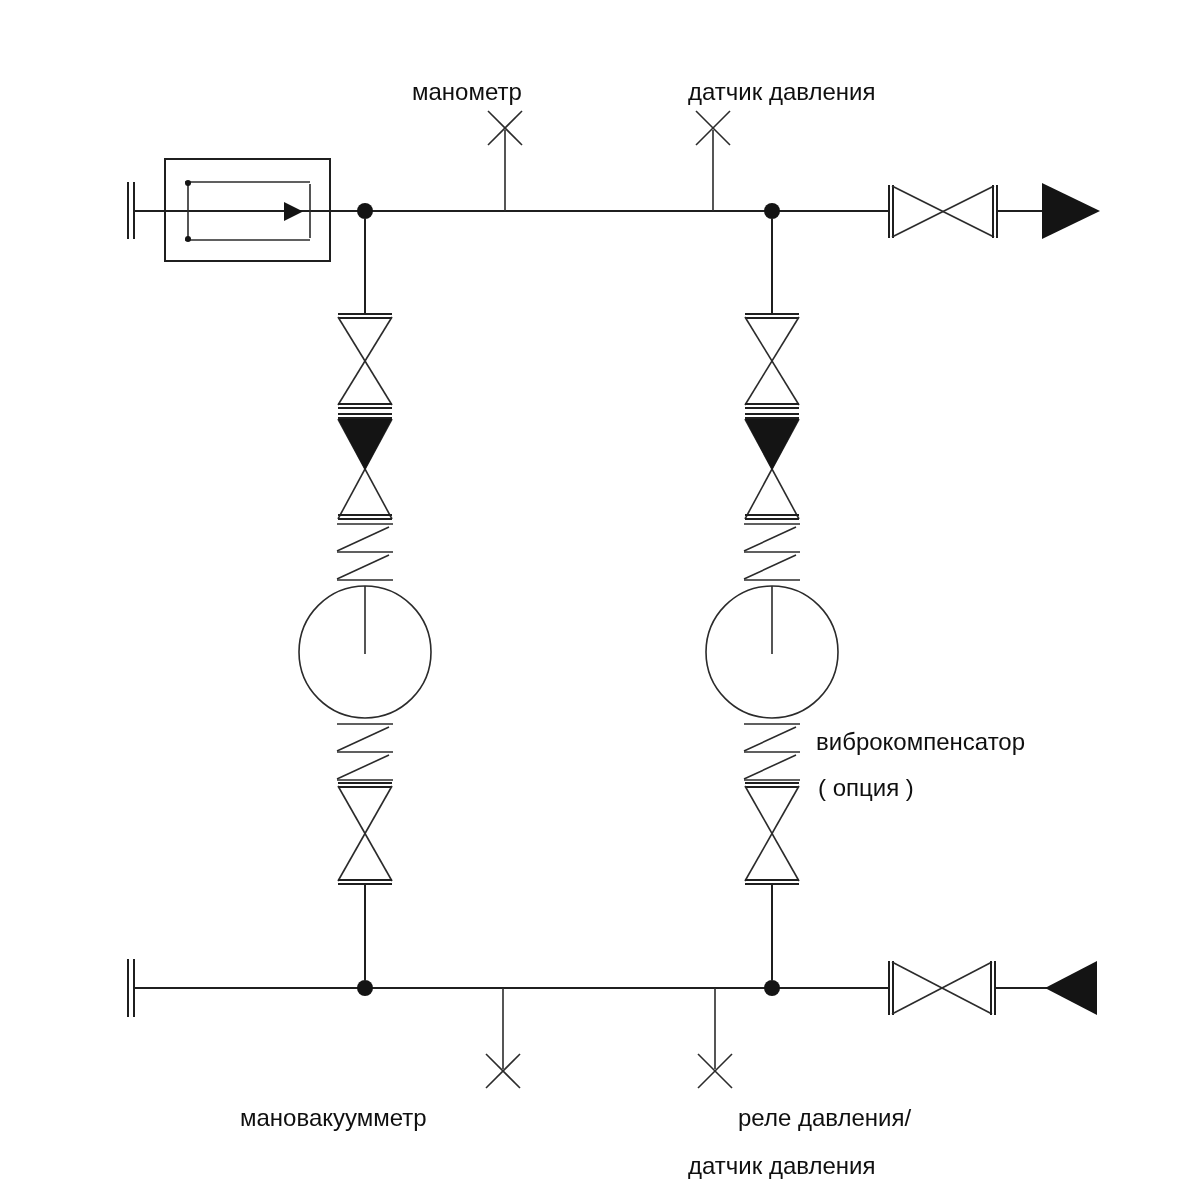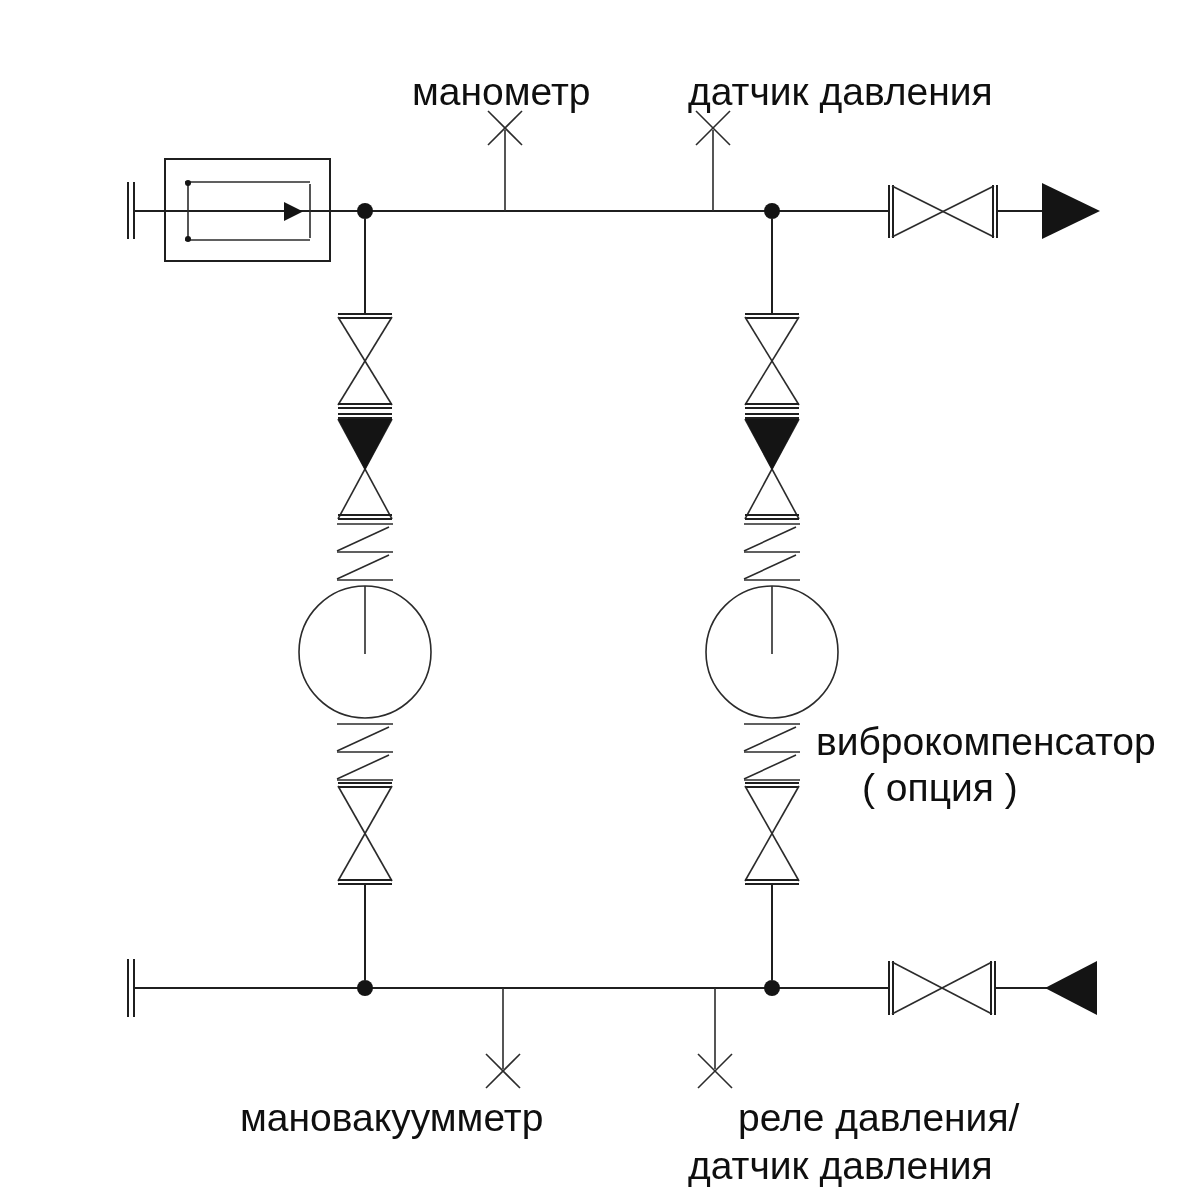--- a/index.html
+++ b/index.html
@@ -10,21 +10,21 @@
     background: #ffffff;
     overflow: hidden;
   }
   #schematic-svg { position: absolute; left: 0; top: 0; }
   .ln   { stroke: #1f1f1f; stroke-width: 2; fill: none; }
   .thin { stroke: #2b2b2b; stroke-width: 1.6; fill: none; }
   .fil  { fill: #141414; stroke: none; }
   .label {
     position: absolute;
     font-family: "Liberation Sans", sans-serif;
-    font-size: 39px;
+    font-size: 24px;
     line-height: 44px;
     color: #0f0f0f;
     white-space: nowrap;
   }
 </style>
 </head>
 <body>
 
 <div id="stage">
 
@@ -162,20 +162,20 @@
 
     <polygon class="fil" points="1097,961 1097,1015 1045,988"></polygon>
   </svg>
 
   <div class="label" style="left:412px; top:70px;">манометр</div>
 
   <div class="label" style="left:688px; top:70px;">датчик давления</div>
 
   <div class="label" style="left:816px; top:720px;">виброкомпенсатор</div>
 
-  <div class="label" style="left:818px; top:766px;margin-left:44px;">( опция )</div>
+  <div class="label" style="left:818px; top:766px;">( опция )</div>
 
   <div class="label" style="left:240px; top:1096px;">мановакуумметр</div>
 
   <div class="label" style="left:690px; top:1096px;margin-left:48px;">реле давления/</div>
 
   <div class="label" style="left:688px; top:1144px;">датчик давления</div>
 </div>
 
 </body></html>

